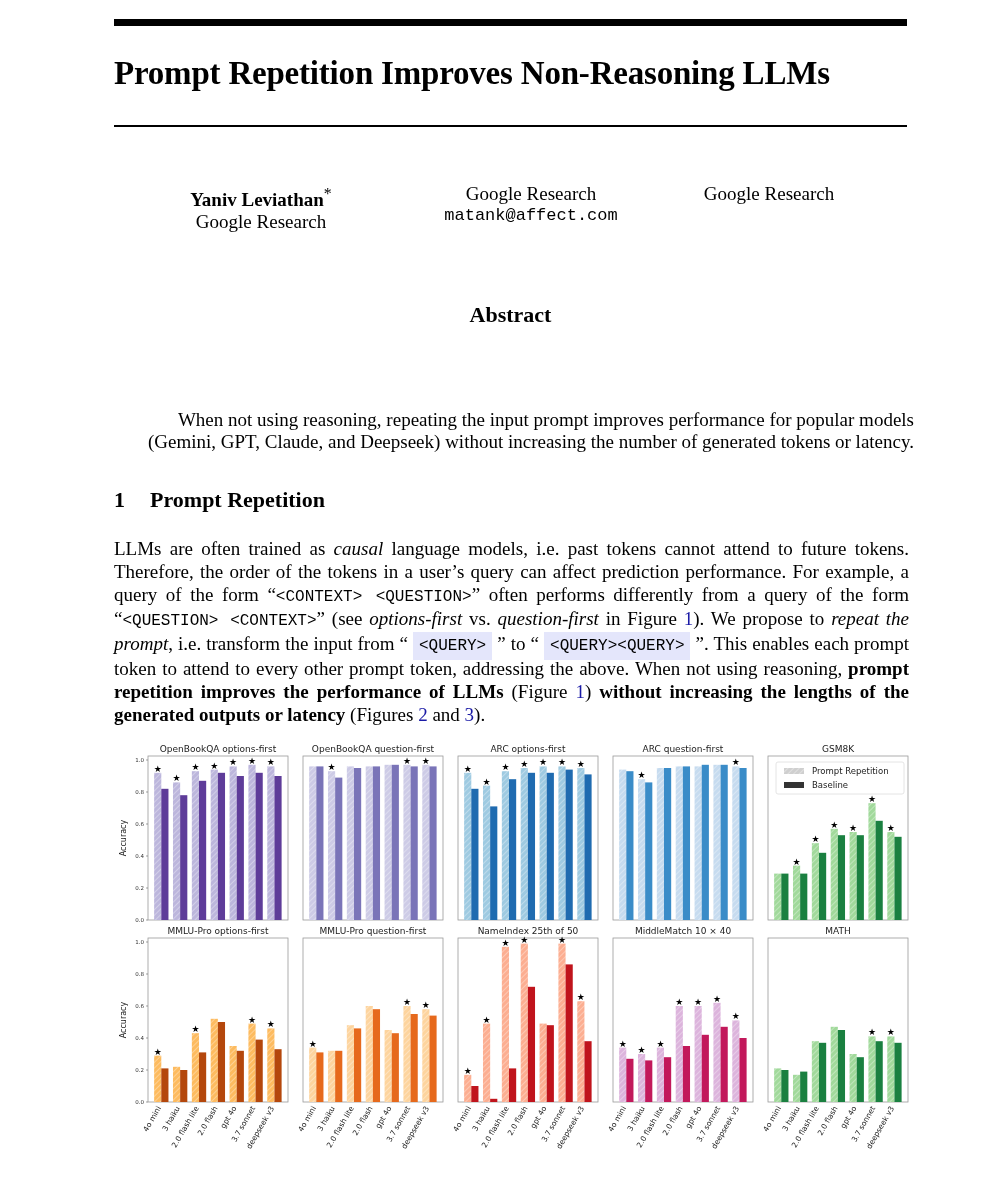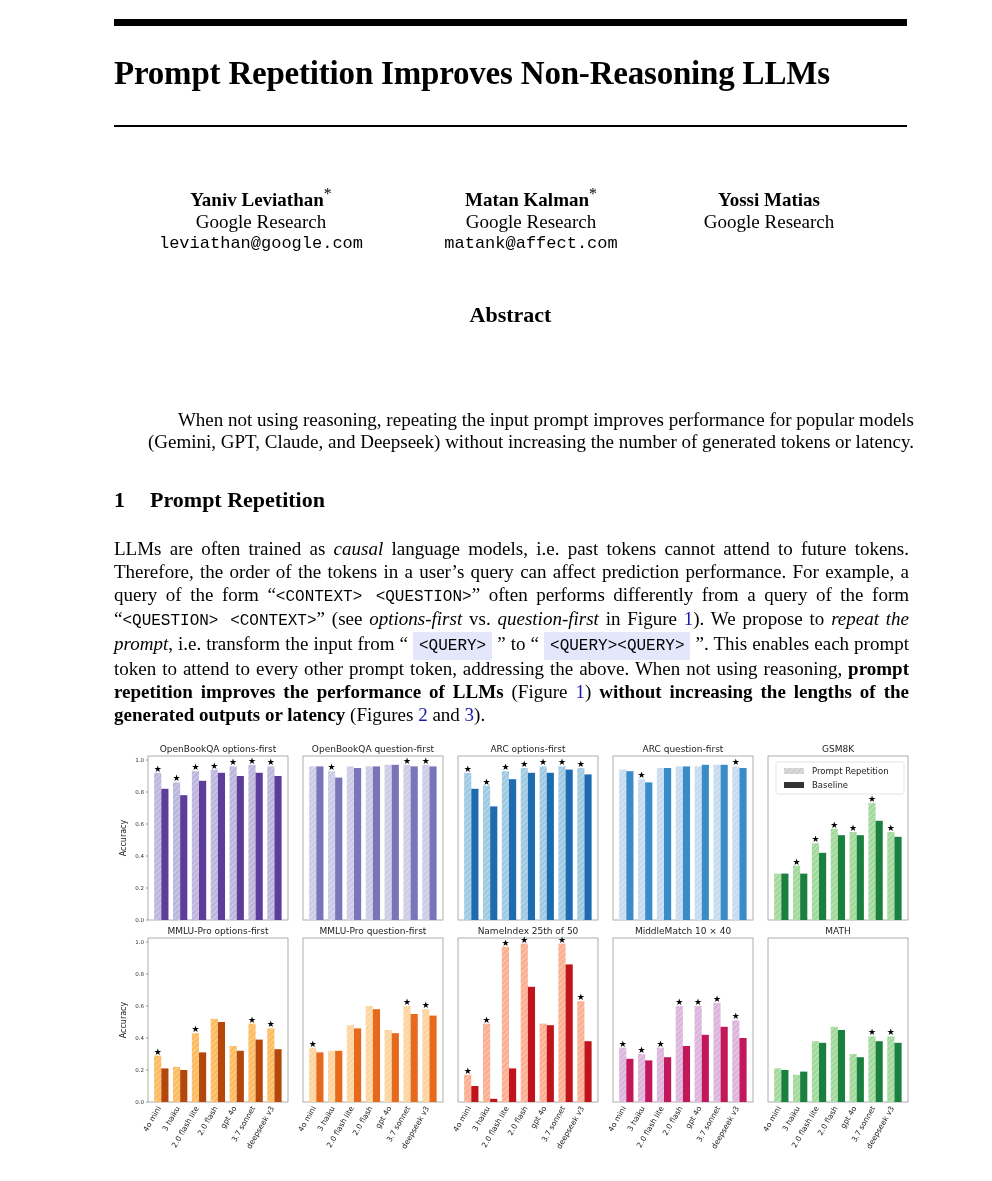--- a/index.html
+++ b/index.html
@@ -26,29 +26,26 @@
 <body>
 
 <div class="rule-top"></div>
 <div class="title">Prompt Repetition Improves Non-Reasoning LLMs</div>
 <div class="rule-bot"></div>
 
 <div class="authors">
   <div class="author" style="left:22px;width:250px;">
     <div><span class="name">Yaniv Leviathan</span><sup>*</sup></div>
     <div>Google Research</div>
-    <div class="mail">leviathan@google.com</div>
   </div>
   <div class="author" style="left:292px;width:250px;">
-    <div><span class="name">Matan Kalman</span><sup>*</sup></div>
     <div>Google Research</div>
     <div class="mail">matank@affect.com</div>
   </div>
   <div class="author" style="left:530px;width:250px;">
-    <div><span class="name">Yossi Matias</span><sup></sup></div>
     <div>Google Research</div>
   </div>
 </div>
 
 <div class="abstract-h">Abstract</div>
 <div class="abstract">When not using reasoning, repeating the input prompt improves performance for popular models (Gemini, GPT, Claude, and Deepseek) without increasing the number of generated tokens or latency.</div>
 
 <div class="sec-h"><span class="num">1</span><span>Prompt Repetition</span></div>
 
 <div class="body-p"><span>LLMs are often trained as </span><i>causal</i><span> language models, i.e. past tokens cannot attend to future tokens. Therefore, the order of the tokens in a user’s query can affect prediction performance. For example, a query of the form “</span><span class="mono">&lt;CONTEXT&gt; &lt;QUESTION&gt;</span><span>” often performs differently from a query of the form “</span><span class="mono">&lt;QUESTION&gt; &lt;CONTEXT&gt;</span><span>” (see </span><i>options-first</i><span> vs. </span><i>question-first</i><span> in Figure </span><span class="ref">1</span><span>). We propose to </span><i>repeat the prompt</i><span>, i.e. transform the input from “ </span><span class="mono hl">&lt;QUERY&gt;</span><span> ” to “ </span><span class="mono hl">&lt;QUERY&gt;&lt;QUERY&gt;</span><span> ”. This enables each prompt token to attend to every other prompt token, addressing the above. When not using reasoning, </span><b>prompt repetition improves the performance of LLMs</b><span> (Figure </span><span class="ref">1</span><span>) </span><b>without increasing the lengths of the generated outputs or latency</b><span> (Figures </span><span class="ref">2</span><span> and </span><span class="ref">3</span><span>).</span></div>

